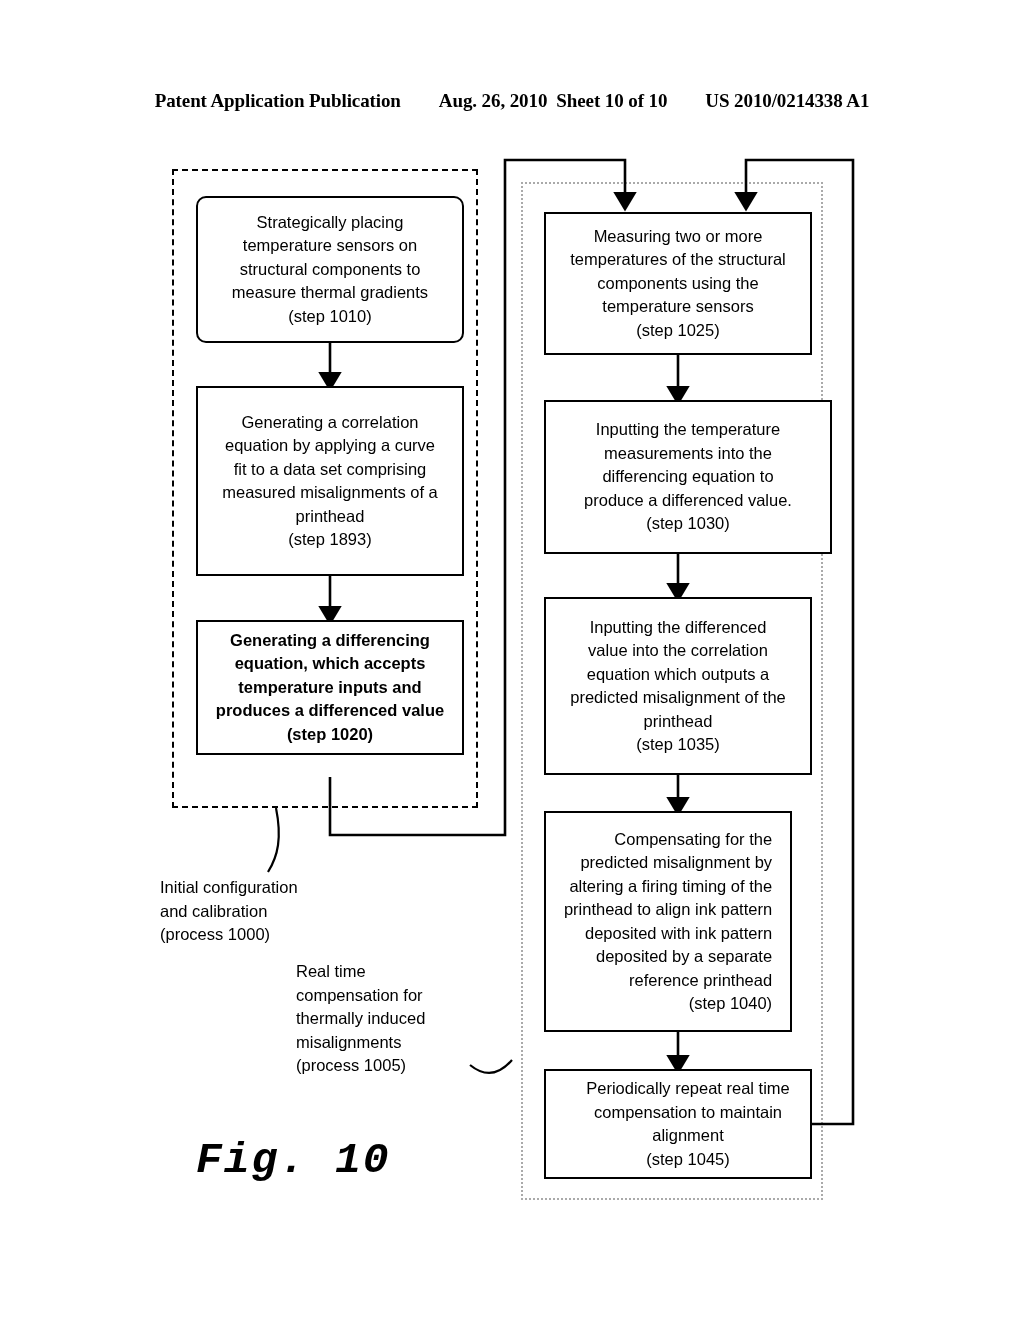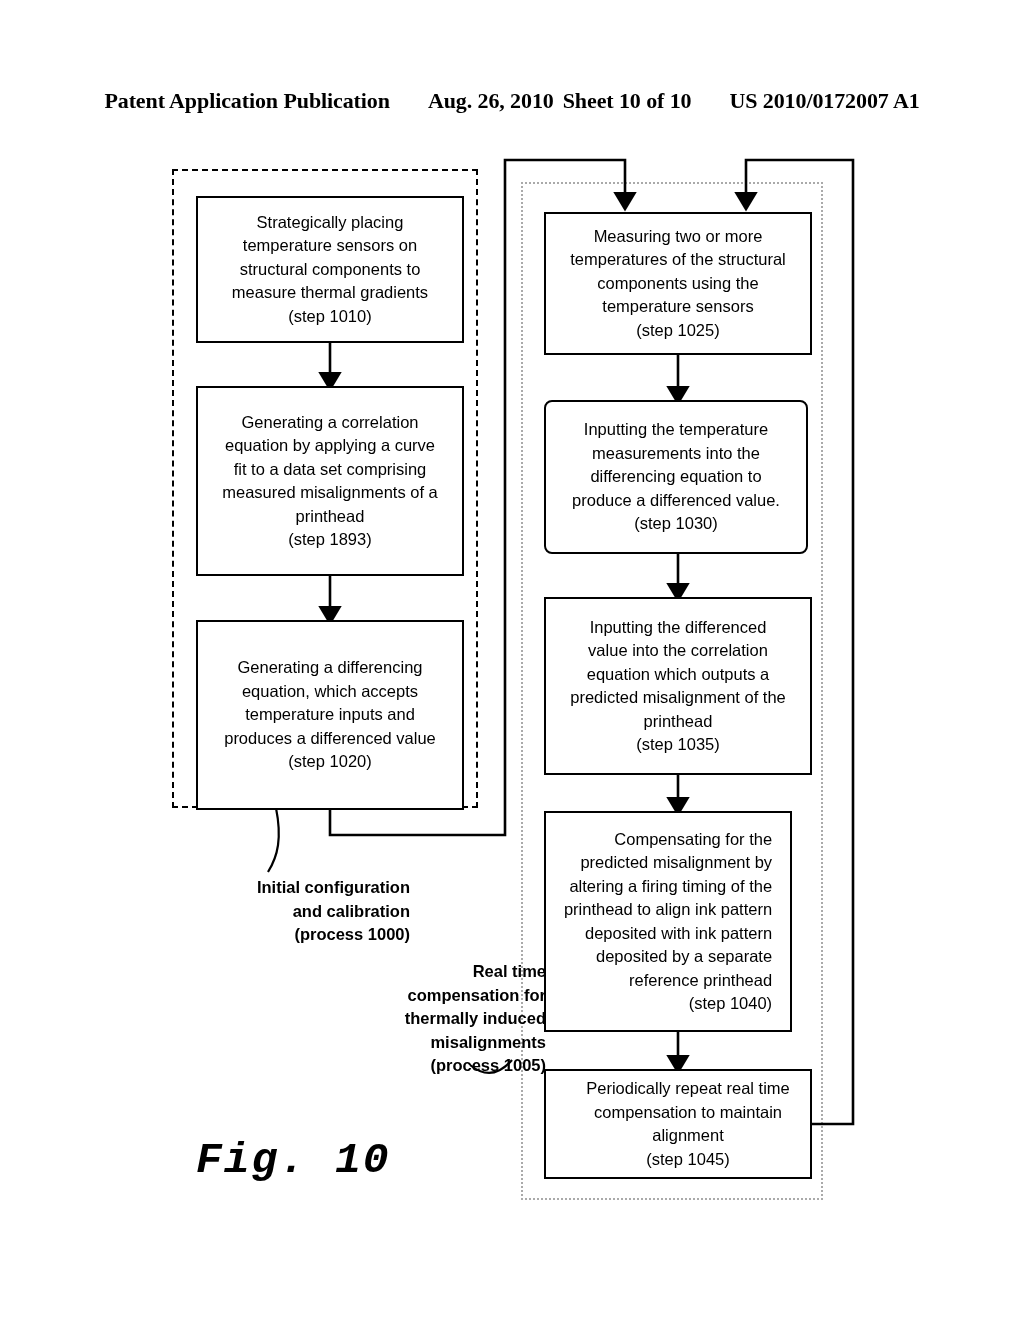--- a/index.html
+++ b/index.html
@@ -19,21 +19,21 @@
 
   
   #page-header {
     position: absolute;
     left: 0;
     top: 86px;
     width: 1024px;
     height: 30px;
     font-family: "Liberation Serif", serif;
     font-weight: bold;
-    font-size: 22px;
+    font-size: 19px;
     letter-spacing: -0.1px;
     display: flex;
     justify-content: center;
     align-items: center;
     white-space: nowrap;
   }
   #page-header .h-seg { display: inline-block; }
   #page-header .gap-lg { display: inline-block; width: 38px; }
   #page-header .gap-sm { display: inline-block; width: 9px; }
 
@@ -56,26 +56,26 @@
     display: flex;
     align-items: center;
     justify-content: center;
     text-align: center;
     font-size: 16.5px;
     line-height: 23.5px;
     padding: 4px 8px;
     white-space: pre-line;
   }
 
-  #box-1010 { left: 196px; top: 196px; width: 268px; height: 147px; }
+  #box-1010 { left: 196px; top: 196px; width: 268px; height: 147px; border-radius: 10px; }
   #box-1015 { left: 196px; top: 386px; width: 268px; height: 190px; }
-  #box-1020 { left: 196px; top: 620px; width: 268px; height: 190px; }
+  #box-1020 { left: 196px; top: 620px; width: 268px; height: 135px; font-weight: bold; }
 
   #box-1025 { left: 544px; top: 212px; width: 268px; height: 143px; }
-  #box-1030 { left: 544px; top: 400px; width: 264px; height: 154px; border-radius: 8px; }
+  #box-1030 { left: 544px; top: 400px; width: 288px; height: 154px; }
   #box-1035 { left: 544px; top: 597px; width: 268px; height: 178px; }
   #box-1040 { left: 544px; top: 811px; width: 248px; height: 221px; text-align: right; }
   #box-1045 { left: 544px; top: 1069px; width: 268px; height: 110px; padding-left: 28px; }
 
   
   .group-container {
     position: absolute;
     box-sizing: border-box;
     background: transparent;
   }
@@ -90,25 +90,24 @@
     left: 521px;
     top: 182px;
     width: 302px;
     height: 1018px;
     border: 2px dotted #aaaaaa;
   }
 
   
   .annotation {
     position: absolute;
-    text-align: right;
+    text-align: left;
     font-size: 16.5px;
     line-height: 23.5px;
     white-space: pre-line;
-    font-weight: bold;
   }
   #label-process-1000 { left: 160px; top: 876px; width: 250px; }
   #label-process-1005 { left: 296px; top: 960px; width: 250px; }
 
   
   #figure-caption {
     position: absolute;
     left: 196px;
     top: 1136px;
     font-family: Liberation Mono, monospace;
@@ -122,21 +121,21 @@
 </head>
 <body>
 
 <div id="page-header">
   <span class="h-seg">Patent Application Publication</span>
   <span class="gap-lg"></span>
   <span class="h-seg">Aug. 26, 2010</span>
   <span class="gap-sm"></span>
   <span class="h-seg">Sheet 10 of 10</span>
   <span class="gap-lg"></span>
-  <span class="h-seg">US 2010/0172007 A1</span>
+  <span class="h-seg">US 2010/0214338 A1</span>
 </div>
 
 <div class="group-container" id="group-initial"></div>
 <div class="group-container" id="group-realtime"></div>
 
 <svg id="figure-canvas" viewBox="0 0 1024 1320" xmlns="http://www.w3.org/2000/svg">
   <defs>
     <marker id="arrowhead" markerWidth="9" markerHeight="9" refX="1.5" refY="4.5" orient="auto" markerUnits="strokeWidth">
       <path d="M0,0 L0,9 L7.5,4.5 z" fill="#000000"></path>
     </marker>

